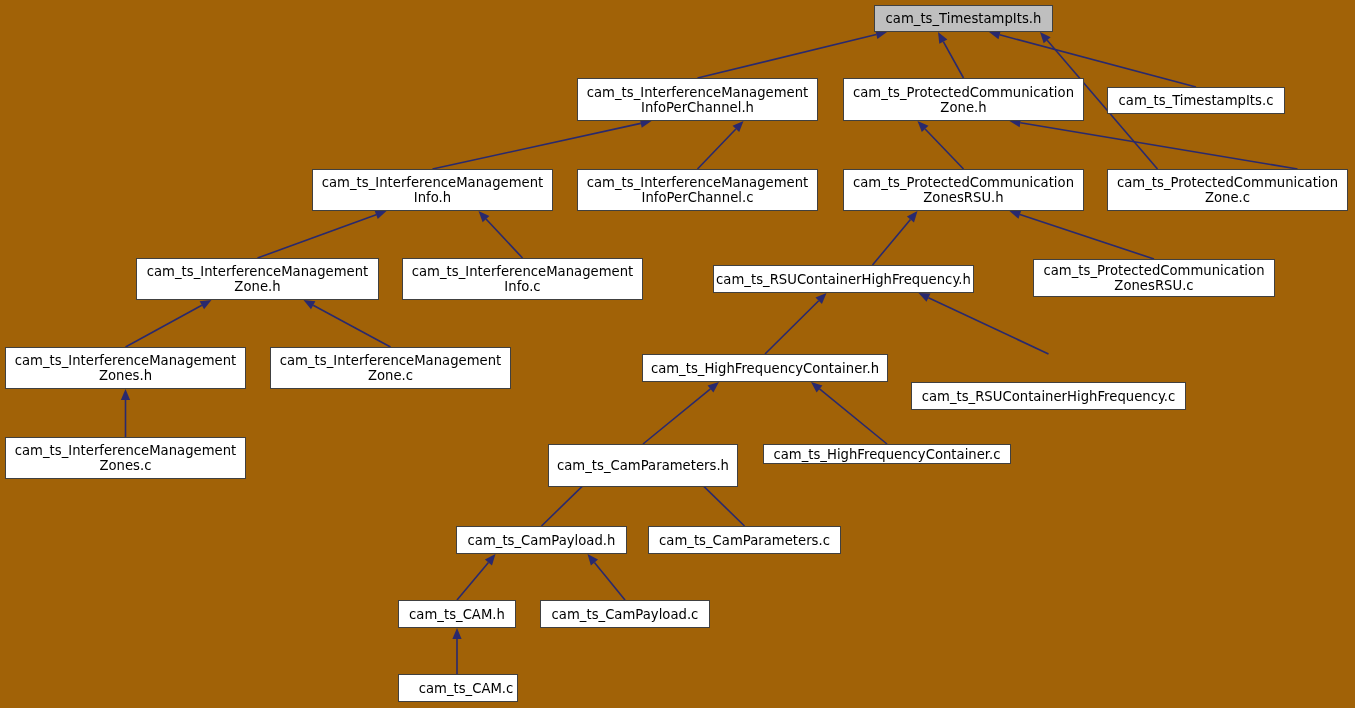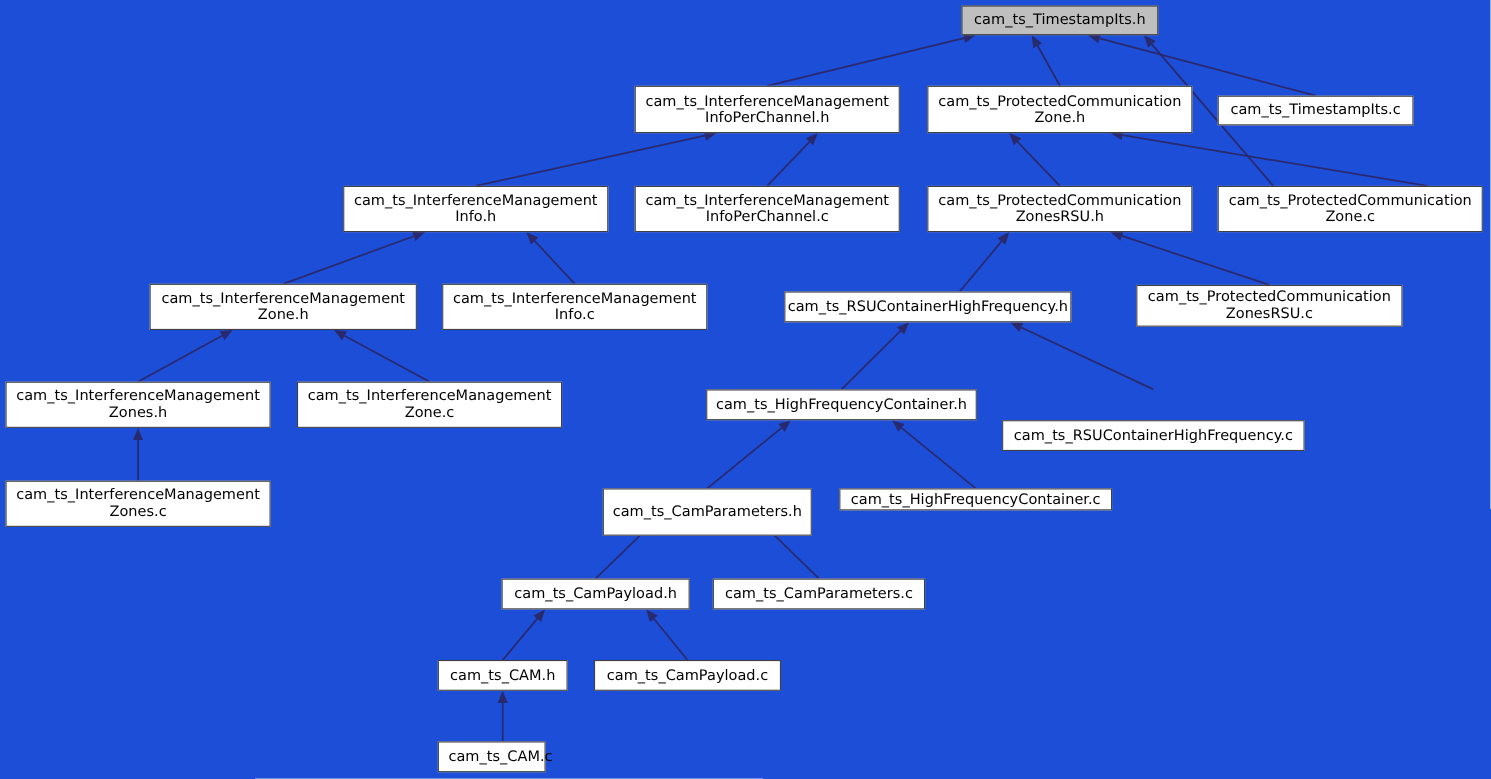--- a/index.html
+++ b/index.html
@@ -8,21 +8,21 @@
     padding: 0;
     background: #ffffff;
   }
   body {
     font-family: "DejaVu Sans", "Liberation Sans", sans-serif;
   }
   #graph {
     position: relative;
     width: 1355px;
     height: 708px;
-    background: #1d4ed8;
+    background: #a16207;
     overflow: hidden;
   }
   #edges {
     position: absolute;
     left: 0;
     top: 0;
     width: 1355px;
     height: 708px;
     pointer-events: none;
   }
@@ -130,14 +130,14 @@
     <div class="node" style="left: 642px; top: 354px; width: 246px; height: 28px;">cam_ts_HighFrequencyContainer.h</div>
     <div class="node" style="left: 911px; top: 354px; width: 275px; height: 28px; margin-top: 28px;">cam_ts_RSUContainerHighFrequency.c</div>
     <div class="node" style="left: 5px; top: 437px; width: 241px; height: 42px;">cam_ts_InterferenceManagement
 Zones.c</div>
     <div class="node" style="left: 548px; top: 444px; width: 190px; height: 43px;">cam_ts_CamParameters.h</div>
     <div class="node" style="left: 763px; top: 444px; width: 248px; height: 20px;">cam_ts_HighFrequencyContainer.c</div>
     <div class="node" style="left: 456px; top: 526px; width: 171px; height: 28px;">cam_ts_CamPayload.h</div>
     <div class="node" style="left: 648px; top: 526px; width: 193px; height: 28px;">cam_ts_CamParameters.c</div>
     <div class="node" style="left: 398px; top: 600px; width: 118px; height: 28px;">cam_ts_CAM.h</div>
     <div class="node" style="left: 540px; top: 600px; width: 170px; height: 28px; text-align: center;">cam_ts_CamPayload.c</div>
-    <div class="node" style="left: 398px; top: 674px; width: 98px; height: 28px; padding-left: 19px;">cam_ts_CAM.c</div>
+    <div class="node" style="left: 398px; top: 674px; width: 120px; height: 28px; padding-left: 19px;">cam_ts_CAM.c</div>
   </div>
 
 </body></html>

